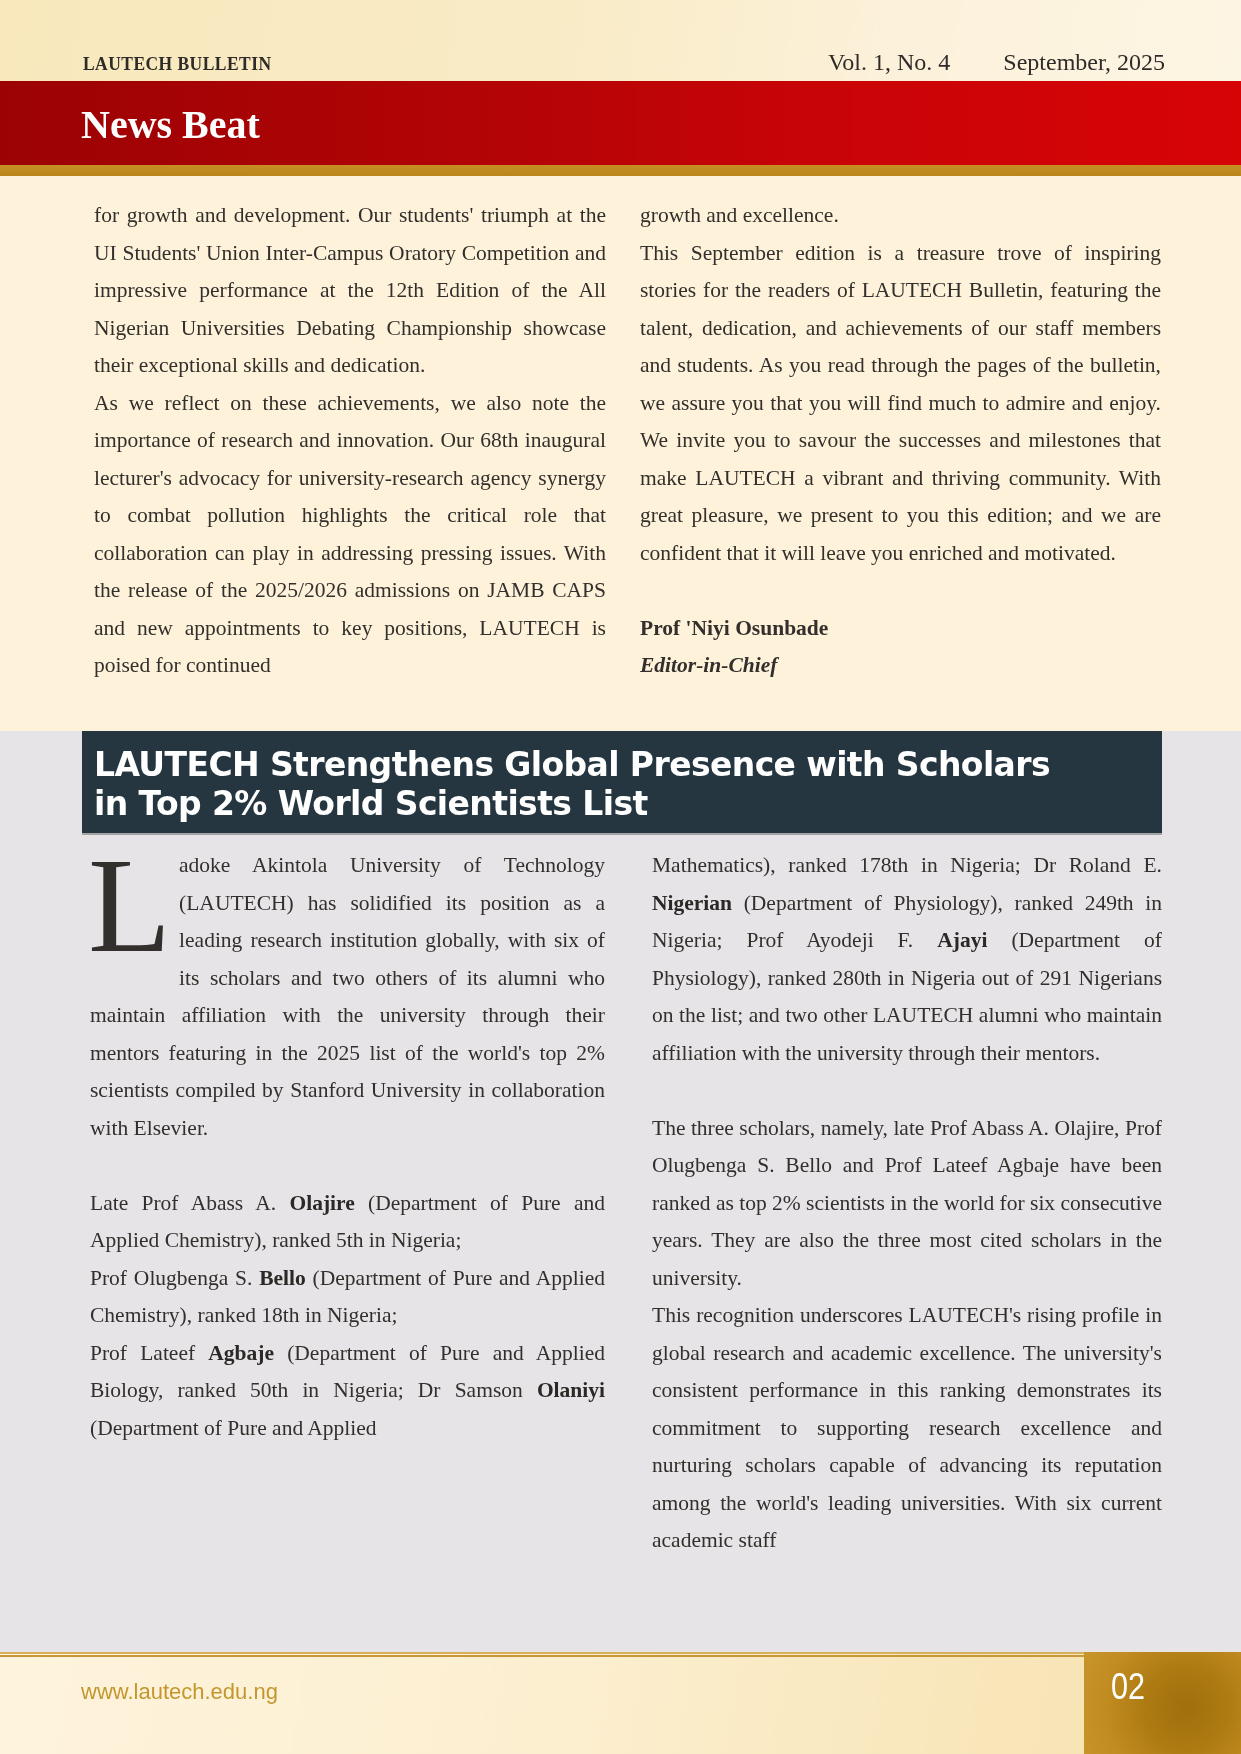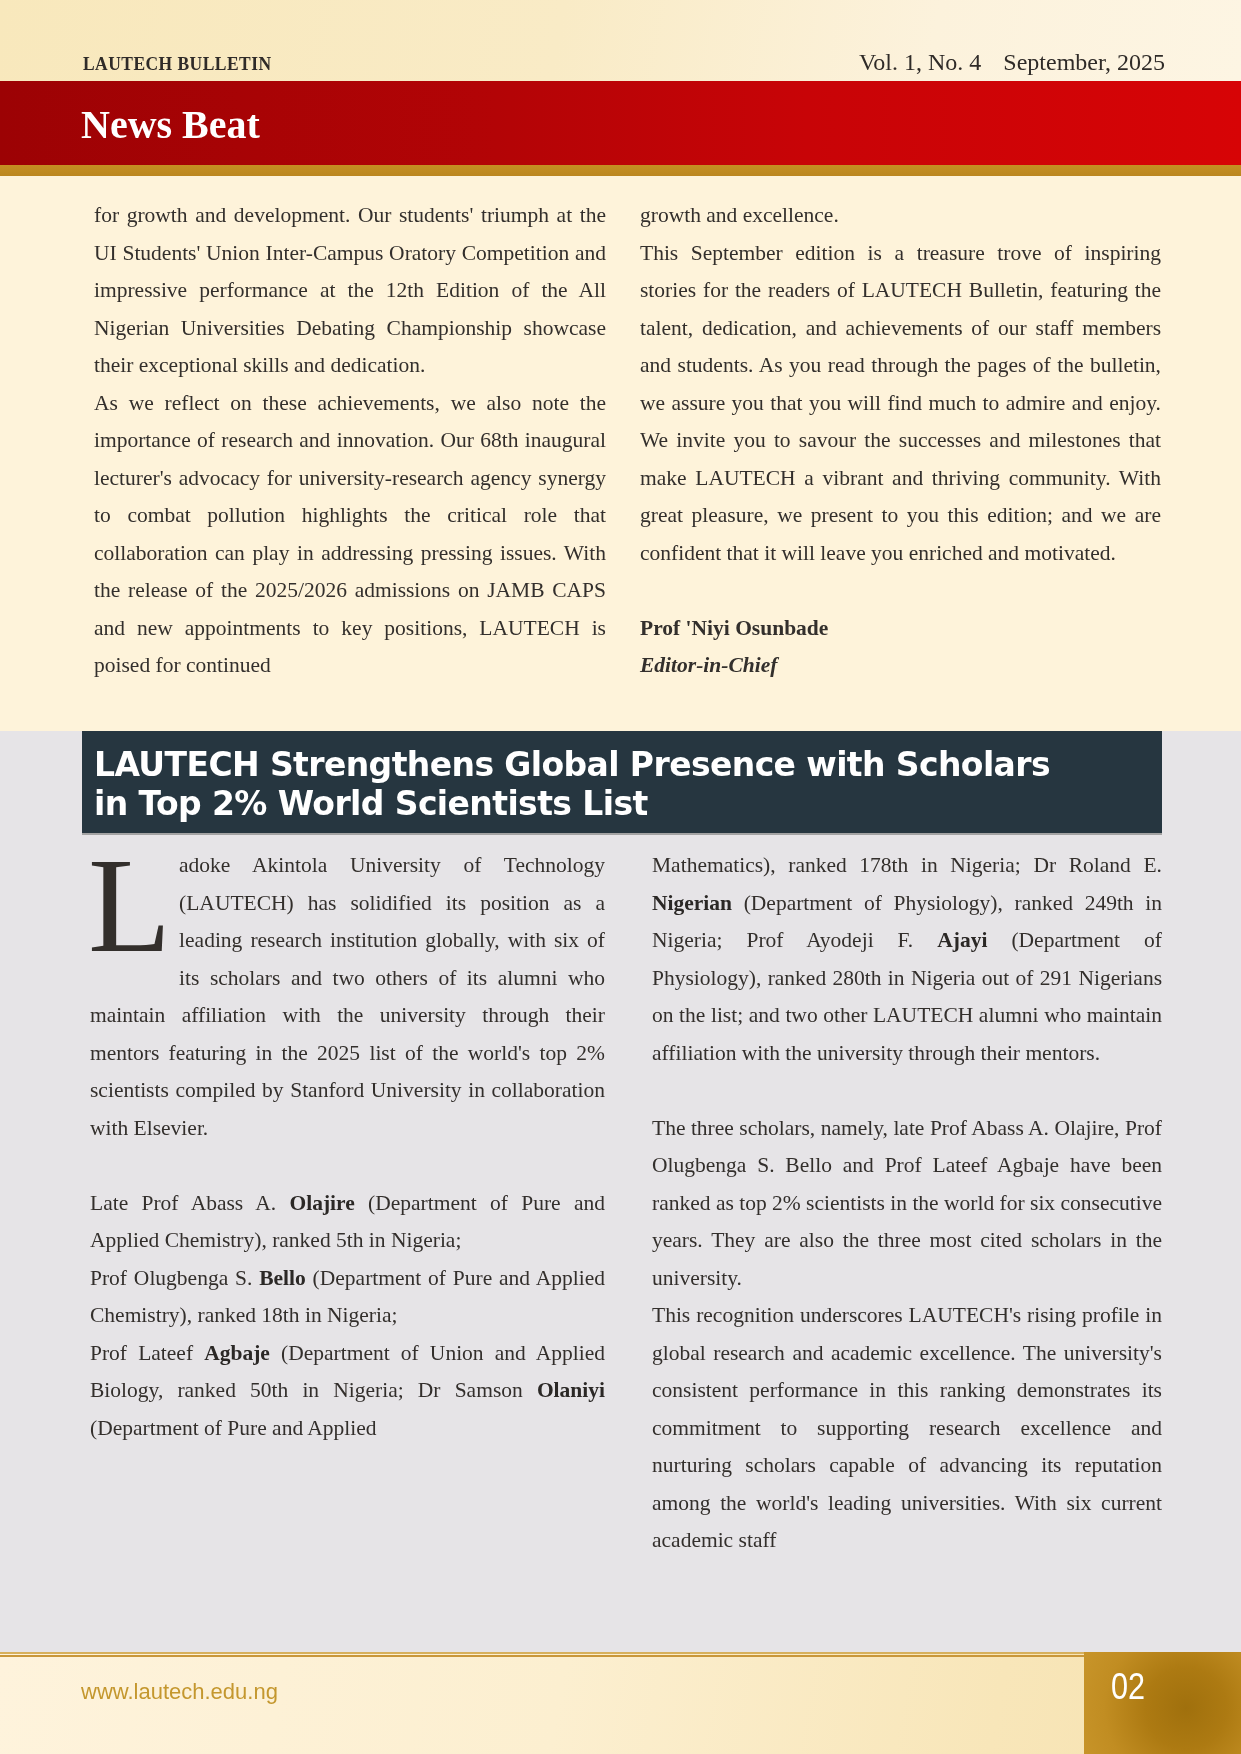--- a/index.html
+++ b/index.html
@@ -14,21 +14,21 @@
     position: absolute; left: 0; top: 0; width: 1241px; height: 81px;
     background: linear-gradient(100deg, #f8e8bc 0%, #f9ebc6 45%, #fcf2dc 75%, #fdf5e3 100%);
   }
   .masthead-left {
     position: absolute; left: 83px; top: 53px;
     font-size: 19px; font-weight: bold; letter-spacing: 0.5px; color: #2f2b28;
     transform: scaleX(0.92); transform-origin: left;
   }
   .masthead-right {
     position: absolute; right: 76px; top: 49px;
-    font-size: 24px; color: #2f2b28; display: flex; gap: 22px;
+    font-size: 24px; color: #2f2b28; display: flex; gap: 53px;
   }
   .red-banner {
     position: absolute; left: 0; top: 81px; width: 1241px; height: 84px;
     background: linear-gradient(90deg, #9c0204 0%, #b30406 40%, #c80407 65%, #d70406 100%);
   }
   .red-banner .title {
     position: absolute; left: 81px; top: 20px;
     font-size: 40px; font-weight: bold; color: #ffffff;
   }
   .gold-strip {
@@ -132,21 +132,21 @@
   </h1>
 </div>
 
 <div class="col art-left">
   <p>
     <span class="dropcap">L</span><span>adoke Akintola University of Technology (LAUTECH) has solidified its position as a leading research institution globally, with six of its scholars and two others of its alumni who maintain affiliation with the university through their mentors featuring in the 2025 list of the world's top 2% scientists compiled by Stanford University in collaboration with Elsevier.</span>
   </p>
   <div class="gap"></div>
   <p><span>Late Prof Abass A. </span><b>Olajire</b><span> (Department of Pure and Applied Chemistry), ranked 5th in Nigeria;</span></p>
   <p><span>Prof Olugbenga S. </span><b>Bello</b><span> (Department of Pure and Applied Chemistry), ranked 18th in Nigeria;</span></p>
-  <p><span>Prof Lateef </span><b>Agbaje</b><span> (Department of Union and Applied Biology, ranked 50th in Nigeria; Dr Samson </span><b>Olaniyi</b><span> (Department of Pure and Applied</span></p>
+  <p><span>Prof Lateef </span><b>Agbaje</b><span> (Department of Pure and Applied Biology, ranked 50th in Nigeria; Dr Samson </span><b>Olaniyi</b><span> (Department of Pure and Applied</span></p>
 </div>
 
 <div class="col art-right">
   <p><span>Mathematics), ranked 178th in Nigeria; Dr Roland E. </span><b>Nigerian</b><span> (Department of Physiology), ranked 249th in Nigeria; Prof Ayodeji F. </span><b>Ajayi</b><span> (Department of Physiology), ranked 280th in Nigeria out of 291 Nigerians on the list; and two other LAUTECH alumni who maintain affiliation with the university through their mentors.</span></p>
   <div class="gap"></div>
   <p>The three scholars, namely, late Prof Abass A. Olajire, Prof Olugbenga S. Bello and Prof Lateef Agbaje have been ranked as top 2% scientists in the world for six consecutive years. They are also the three most cited scholars in the university.</p>
   <p>This recognition underscores LAUTECH's rising profile in global research and academic excellence. The university's consistent performance in this ranking demonstrates its commitment to supporting research excellence and nurturing scholars capable of advancing its reputation among the world's leading universities. With six current academic staff</p>
 </div>
 
 <div class="footer">

